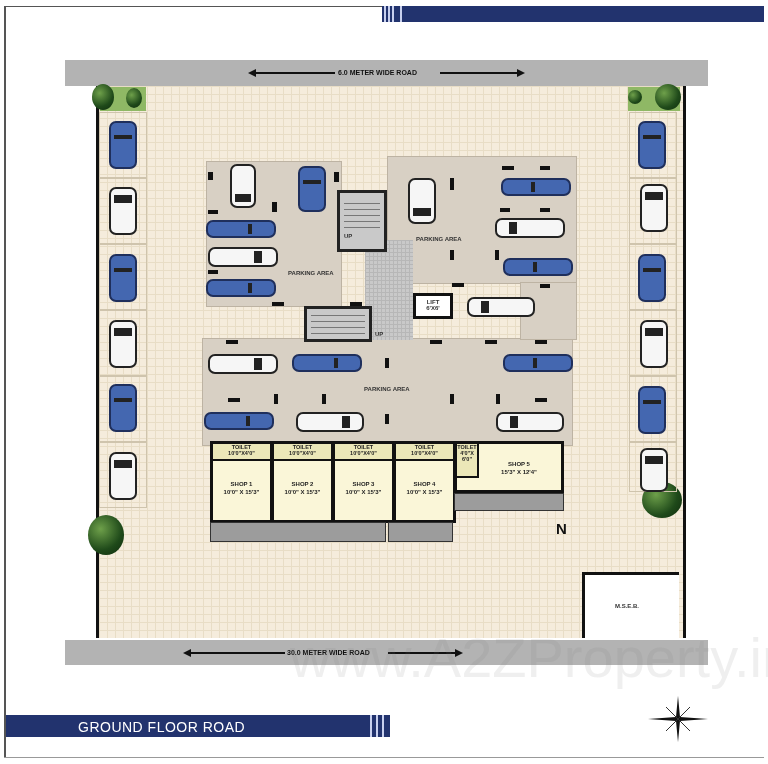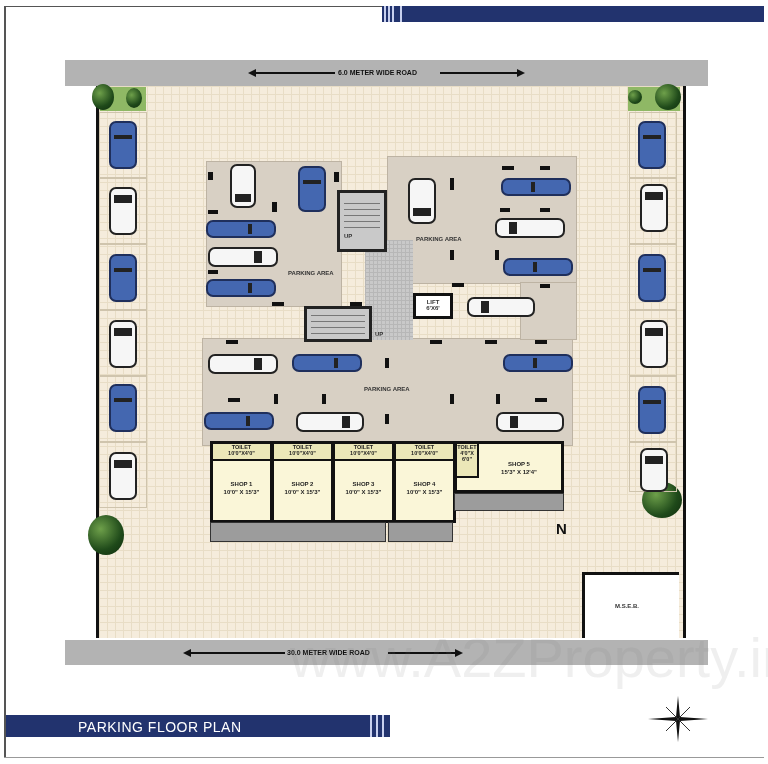--- a/index.html
+++ b/index.html
@@ -299,21 +299,21 @@
   <div class="arrow-l" style="left:118px;top:9px;"></div>
   <div class="arrow-line" style="left:125px;top:12px;width:95px;"></div>
   <span class="road-label" style="left:222px;top:9px;">30.0 METER WIDE ROAD</span>
   <div class="arrow-line" style="left:323px;top:12px;width:70px;"></div>
   <div class="arrow-r" style="left:390px;top:9px;"></div>
 </div>
 
 <div class="abs watermark">www.A2ZProperty.in</div>
 
 <div class="abs banner-bottom">
-  <span class="txt">PARKING FLOOR PLAN</span>
+  <span class="txt">GROUND FLOOR ROAD</span>
   <div class="stripes" style="left:364px;"></div>
   <div class="stripes" style="left:370px;"></div>
   <div class="stripes" style="left:376px;"></div>
 </div>
 
 <div class="abs" style="left:648px;top:696px;width:60px;height:46px;">
   <svg width="60" height="46" viewBox="0 0 60 46">
     <polygon points="30,0 32,21 30,23 28,21" fill="#111"></polygon>
     <polygon points="30,46 32,25 30,23 28,25" fill="#111"></polygon>
     <polygon points="0,23 28,21 30,23 28,25" fill="#111"></polygon>

